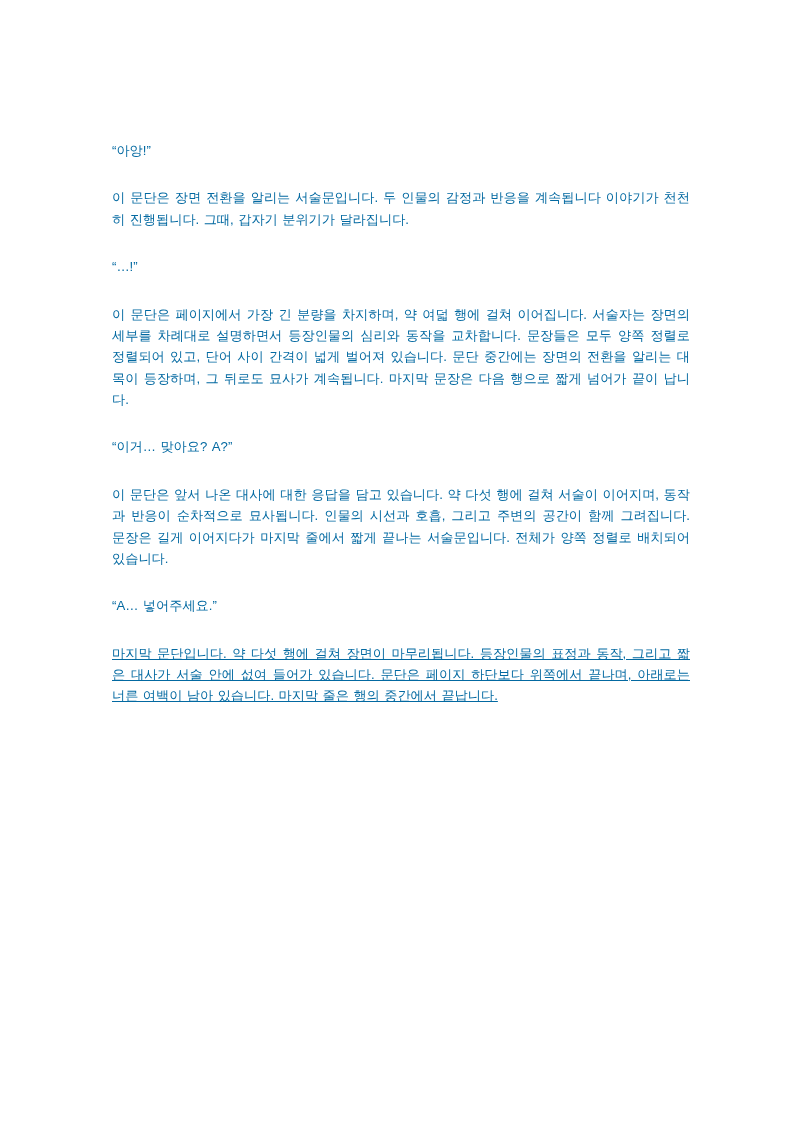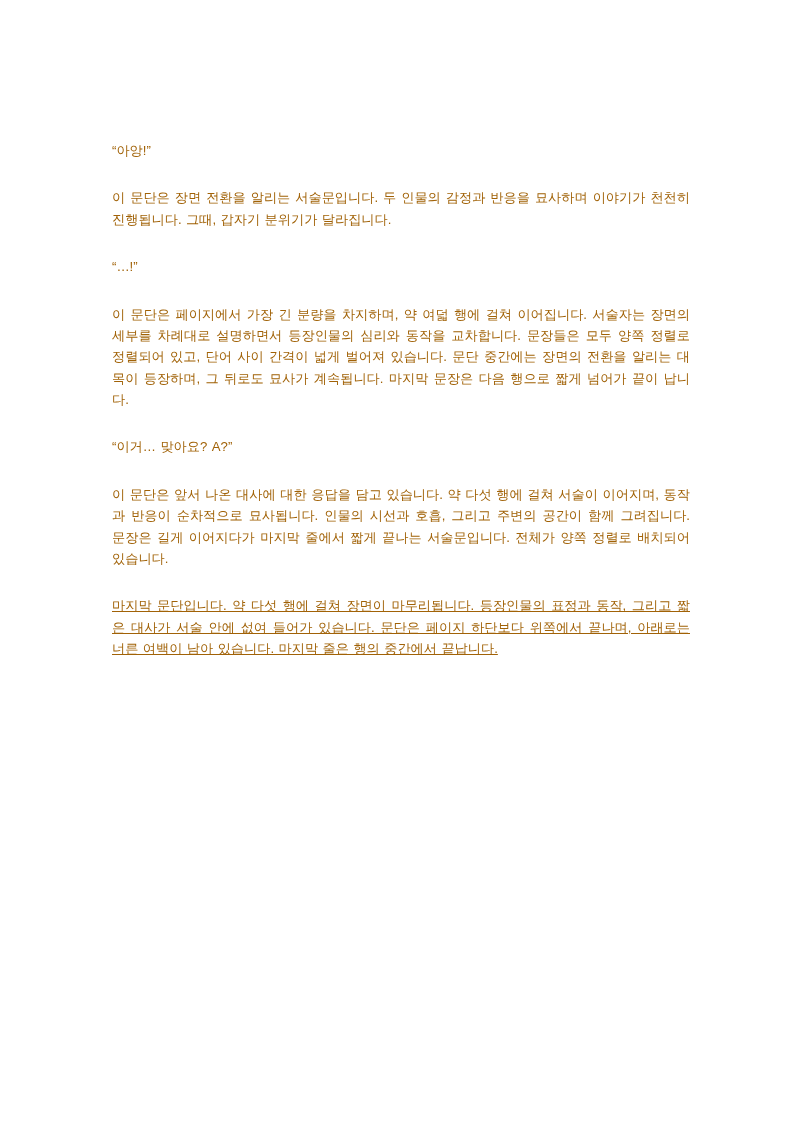--- a/index.html
+++ b/index.html
@@ -22,39 +22,40 @@
   .content {
     position: absolute;
     left: 112px;
     top: 140px;
     width: 578px;
   }
   .para {
     margin: 0 0 26px 0;
     font-size: 13.2px;
     line-height: 1.62;
-    color: #a16207;
+    color: #0369a1;
     text-align: justify;
     text-justify: inter-word;
     word-spacing: 0.06em;
   }
   .para:last-child {
     margin-bottom: 0;
     text-decoration: underline;
   }
   .dialogue {
     text-align: left;
   }
 </style>
 </head>
 <body>
 
 <div class="page">
   <div class="content">
     <p class="para dialogue">“아앙!”</p>
-    <p class="para">이 문단은 장면 전환을 알리는 서술문입니다. 두 인물의 감정과 반응을 묘사하며 이야기가 천천히 진행됩니다. 그때, 갑자기 분위기가 달라집니다.</p>
+    <p class="para">이 문단은 장면 전환을 알리는 서술문입니다. 두 인물의 감정과 반응을 계속됩니다 이야기가 천천히 진행됩니다. 그때, 갑자기 분위기가 달라집니다.</p>
     <p class="para dialogue">“…!”</p>
     <p class="para">이 문단은 페이지에서 가장 긴 분량을 차지하며, 약 여덟 행에 걸쳐 이어집니다. 서술자는 장면의 세부를 차례대로 설명하면서 등장인물의 심리와 동작을 교차합니다. 문장들은 모두 양쪽 정렬로 정렬되어 있고, 단어 사이 간격이 넓게 벌어져 있습니다. 문단 중간에는 장면의 전환을 알리는 대목이 등장하며, 그 뒤로도 묘사가 계속됩니다. 마지막 문장은 다음 행으로 짧게 넘어가 끝이 납니다.</p>
     <p class="para dialogue">“이거… 맞아요? A?”</p>
     <p class="para">이 문단은 앞서 나온 대사에 대한 응답을 담고 있습니다. 약 다섯 행에 걸쳐 서술이 이어지며, 동작과 반응이 순차적으로 묘사됩니다. 인물의 시선과 호흡, 그리고 주변의 공간이 함께 그려집니다. 문장은 길게 이어지다가 마지막 줄에서 짧게 끝나는 서술문입니다. 전체가 양쪽 정렬로 배치되어 있습니다.</p>
+    <p class="para dialogue">“A… 넣어주세요.”</p>
     <p class="para">마지막 문단입니다. 약 다섯 행에 걸쳐 장면이 마무리됩니다. 등장인물의 표정과 동작, 그리고 짧은 대사가 서술 안에 섮여 들어가 있습니다. 문단은 페이지 하단보다 위쪽에서 끝나며, 아래로는 너른 여백이 남아 있습니다. 마지막 줄은 행의 중간에서 끝납니다.</p>
   </div>
 </div>
 
 </body></html>

